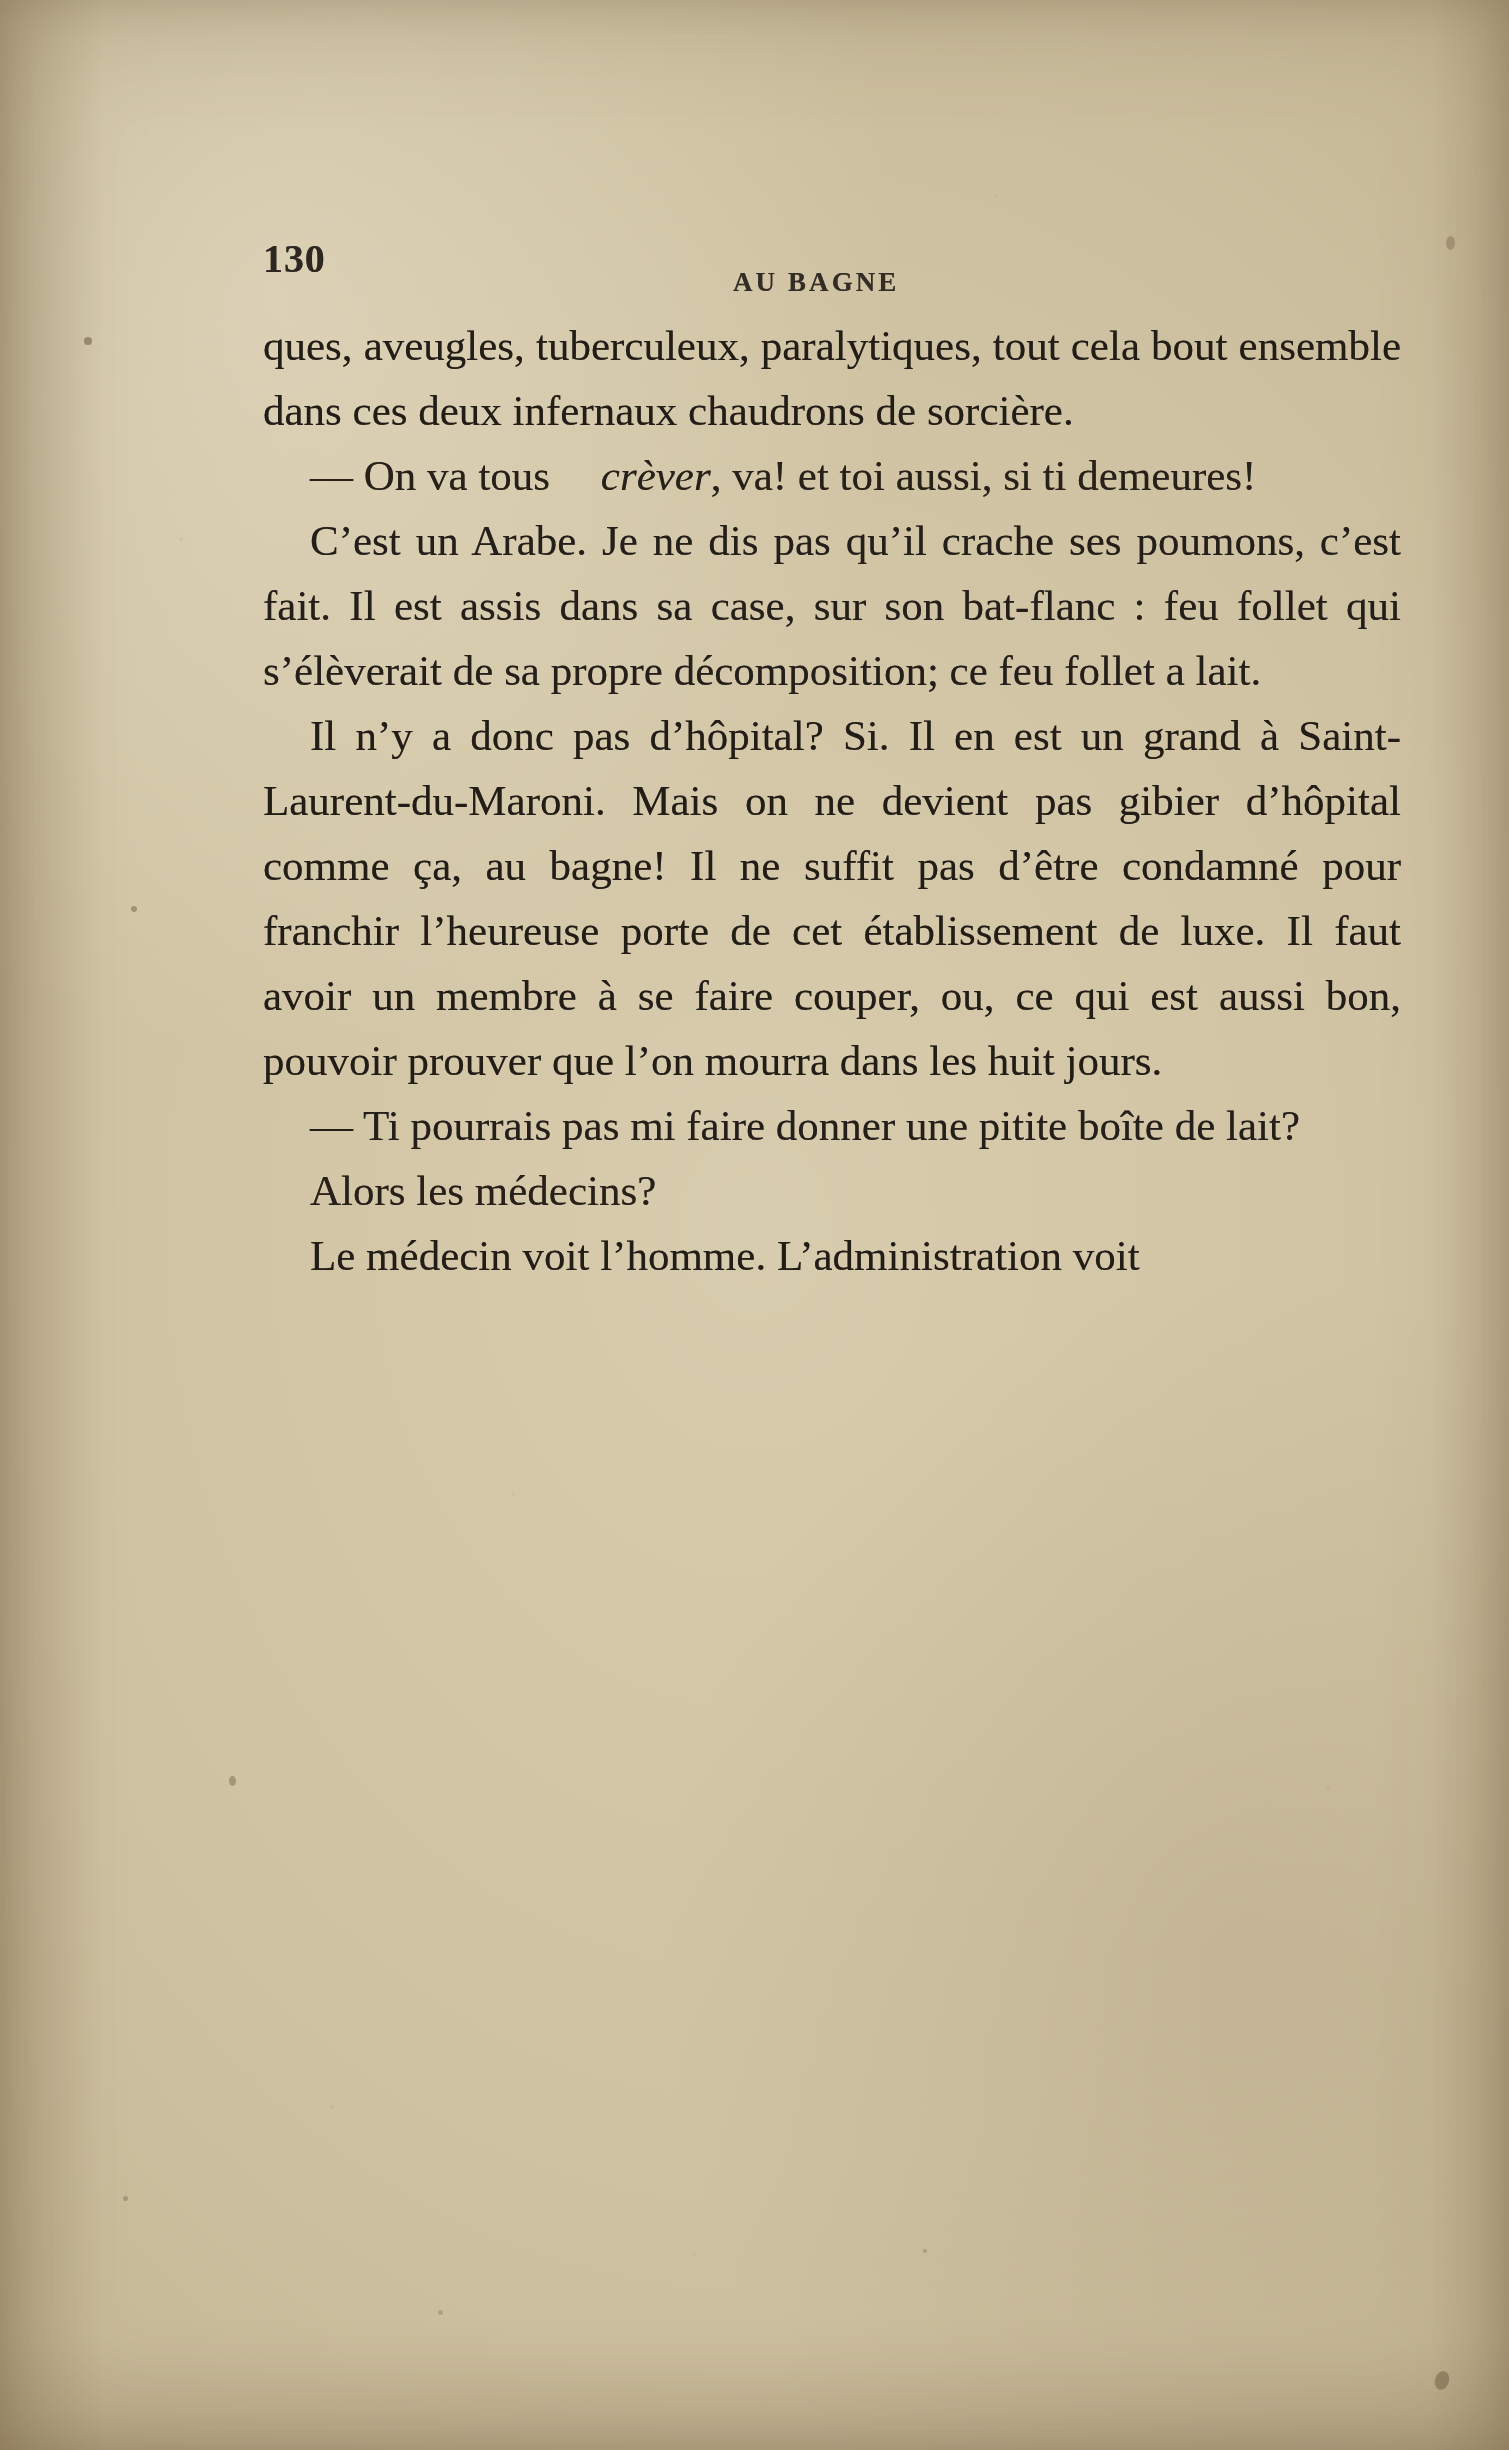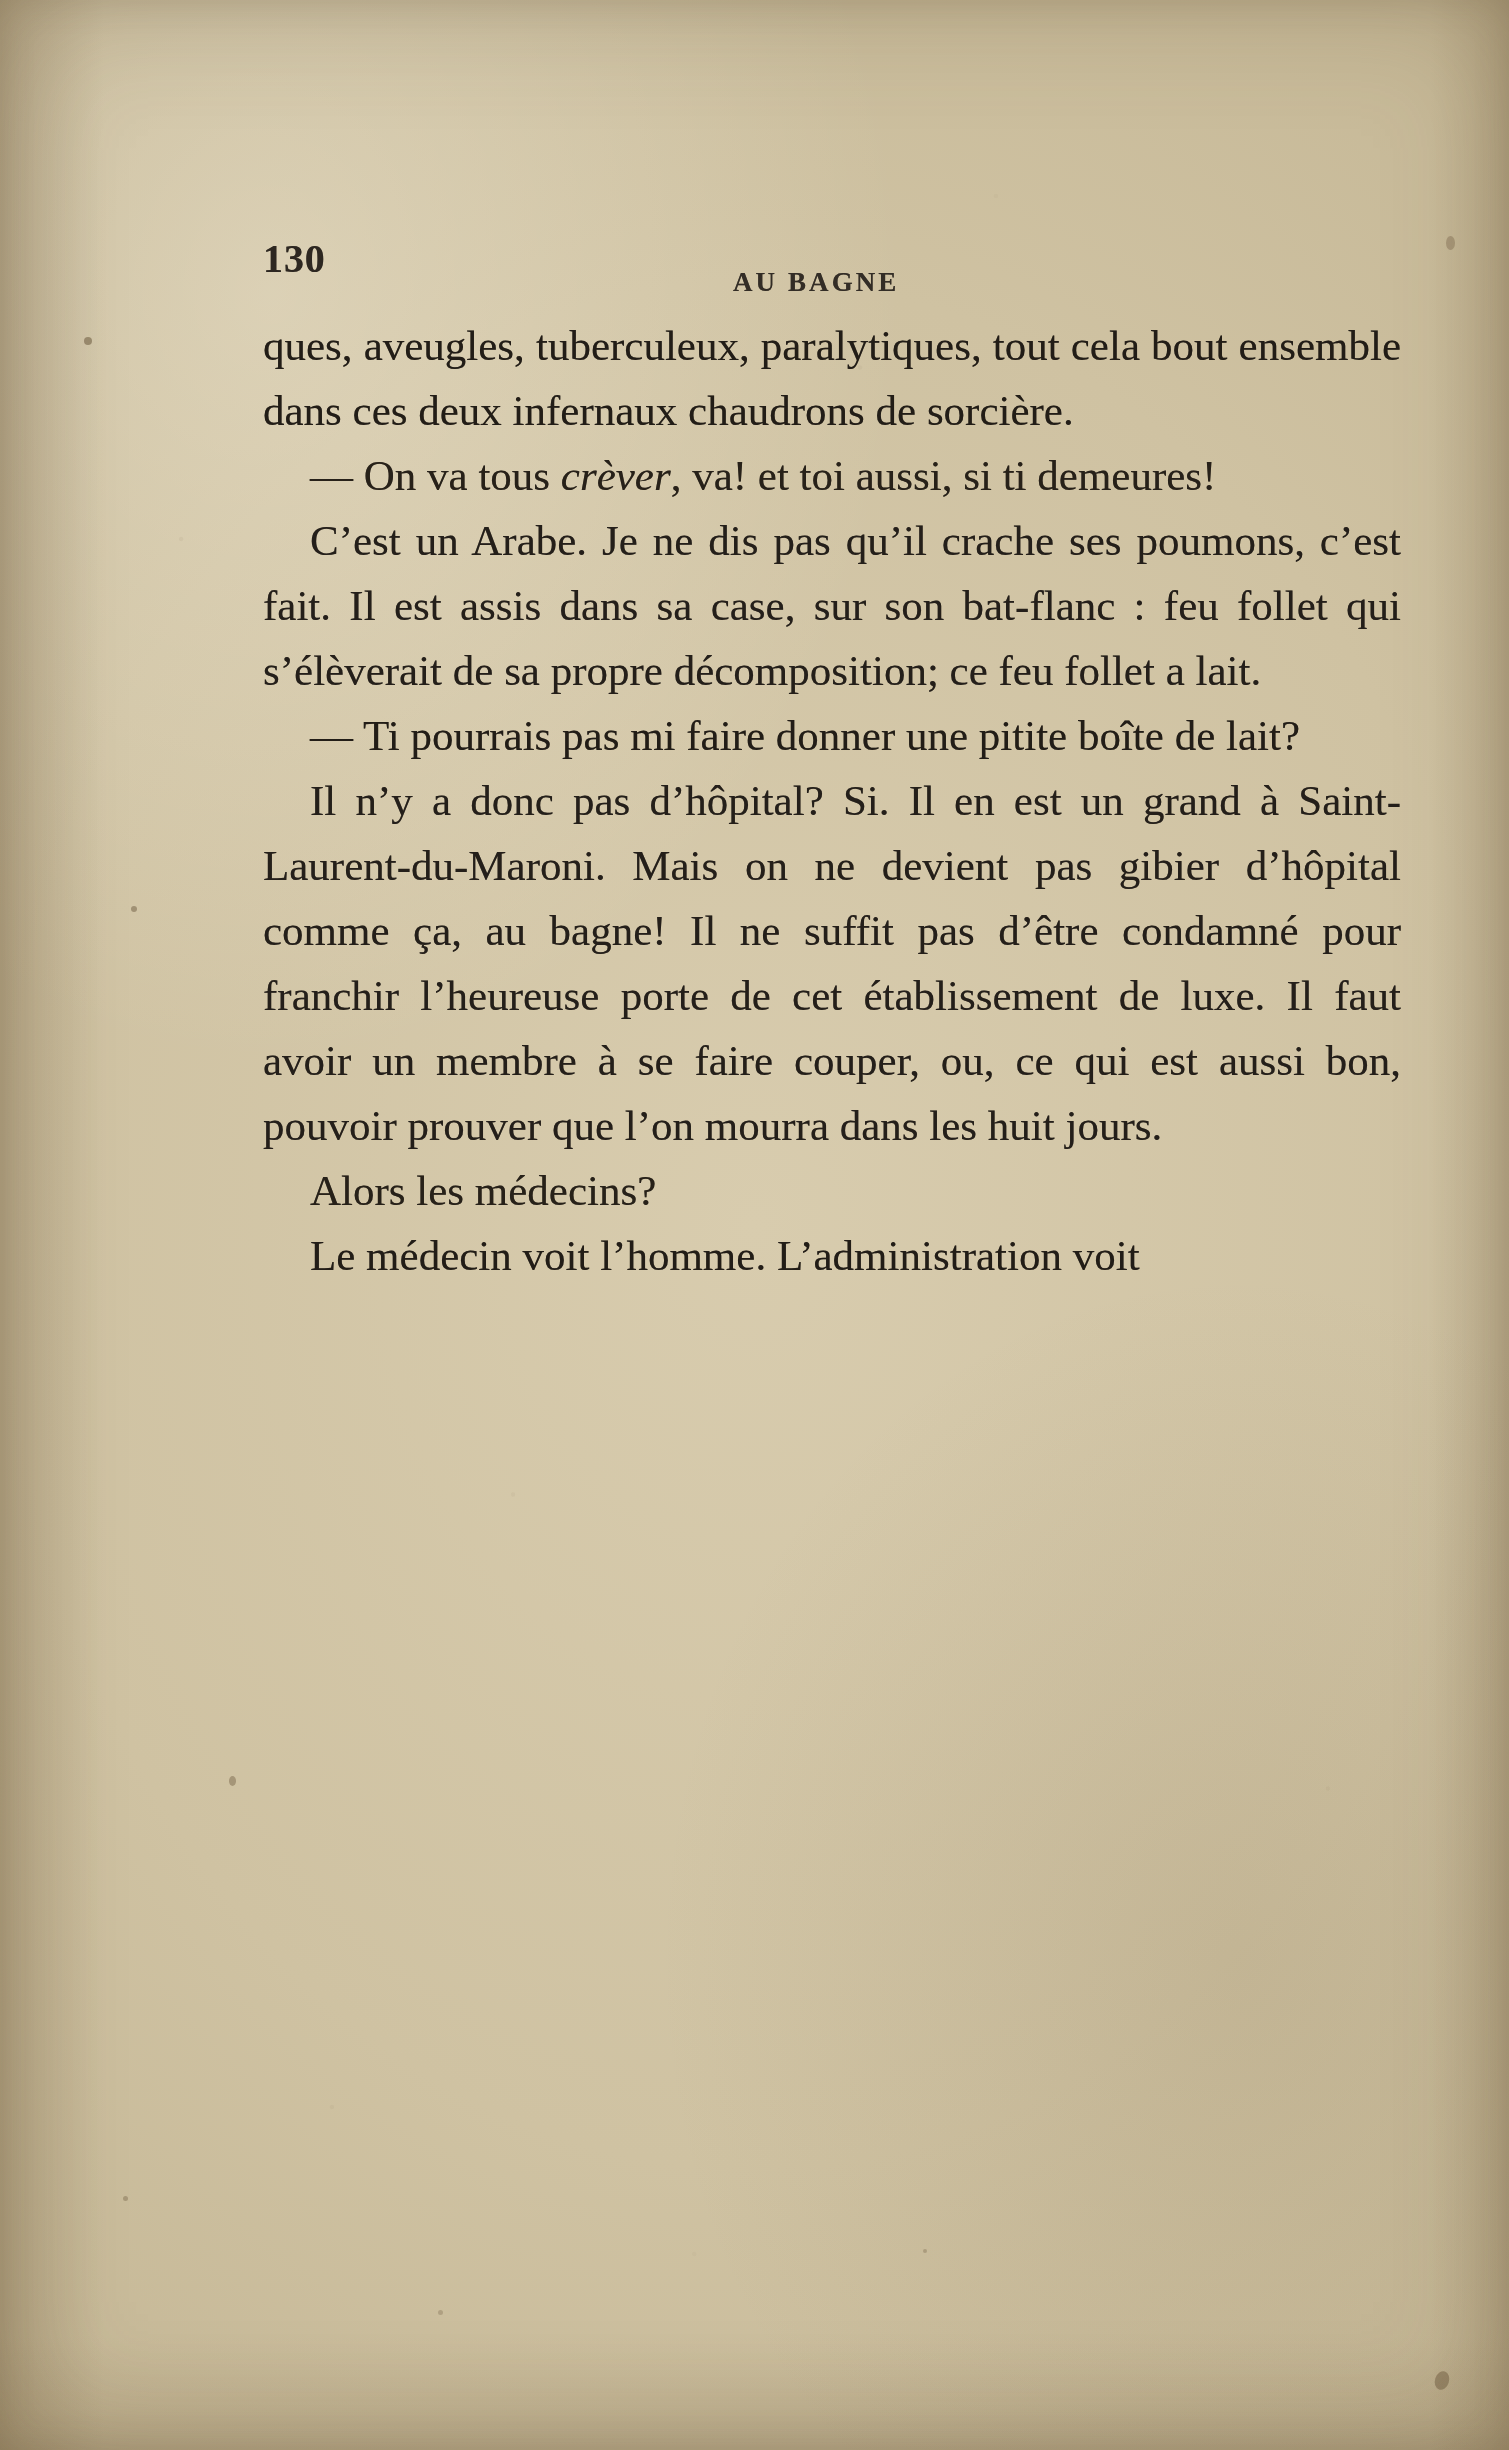--- a/index.html
+++ b/index.html
@@ -133,20 +133,21 @@
   }
   .body-text p {
     margin: 0;
     text-indent: 0;
   }
   .body-text p.indent {
     text-indent: 47px;
   }
   .body-text em {
     font-style: italic;
+    margin-left: 40px;
   }
 
   
   .body-text p:nth-child(2n)   { color: #272119; }
   .body-text p:nth-child(3n+1) { color: #221d17; }
 
   
   .body-text, .folio, .running-head {
     text-shadow: 0 0 0.5px rgba(40,32,24,0.55);
   }
@@ -176,22 +177,22 @@
       <span class="folio">130</span>
       <span class="running-head">AU BAGNE</span>
     </div>
 
     <div class="body-text">
       <p>ques, aveugles, tuberculeux, paralytiques, tout cela bout ensemble dans ces deux infernaux chaudrons de sorcière.</p>
       <p class="indent">
         <span>— On va tous </span><em>crèver</em><span>, va! et toi aussi, si ti demeures!</span>
       </p>
       <p class="indent">C’est un Arabe. Je ne dis pas qu’il crache ses poumons, c’est fait. Il est assis dans sa case, sur son bat-flanc : feu follet qui s’élèverait de sa propre décomposition; ce feu follet a lait.</p>
+      <p class="indent">Il n’y a donc pas d’hôpital? Si. Il en est un grand à Saint-Laurent-du-Maroni. Mais on ne devient pas gibier d’hôpital comme ça, au bagne! Il ne suffit pas d’être condamné pour franchir l’heureuse porte de cet établissement de luxe. Il faut avoir un membre à se faire couper, ou, ce qui est aussi bon, pouvoir prouver que l’on mourra dans les huit jours.</p>
       <p class="indent">— Ti pourrais pas mi faire donner une pitite boîte de lait?</p>
-      <p class="indent">Il n’y a donc pas d’hôpital? Si. Il en est un grand à Saint-Laurent-du-Maroni. Mais on ne devient pas gibier d’hôpital comme ça, au bagne! Il ne suffit pas d’être condamné pour franchir l’heureuse porte de cet établissement de luxe. Il faut avoir un membre à se faire couper, ou, ce qui est aussi bon, pouvoir prouver que l’on mourra dans les huit jours.</p>
       <p class="indent">Alors les médecins?</p>
       <p class="indent">Le médecin voit l’homme. L’administration voit</p>
     </div>
 
   </div>
 
   <div class="vignette"></div>
 </div>
 
 

